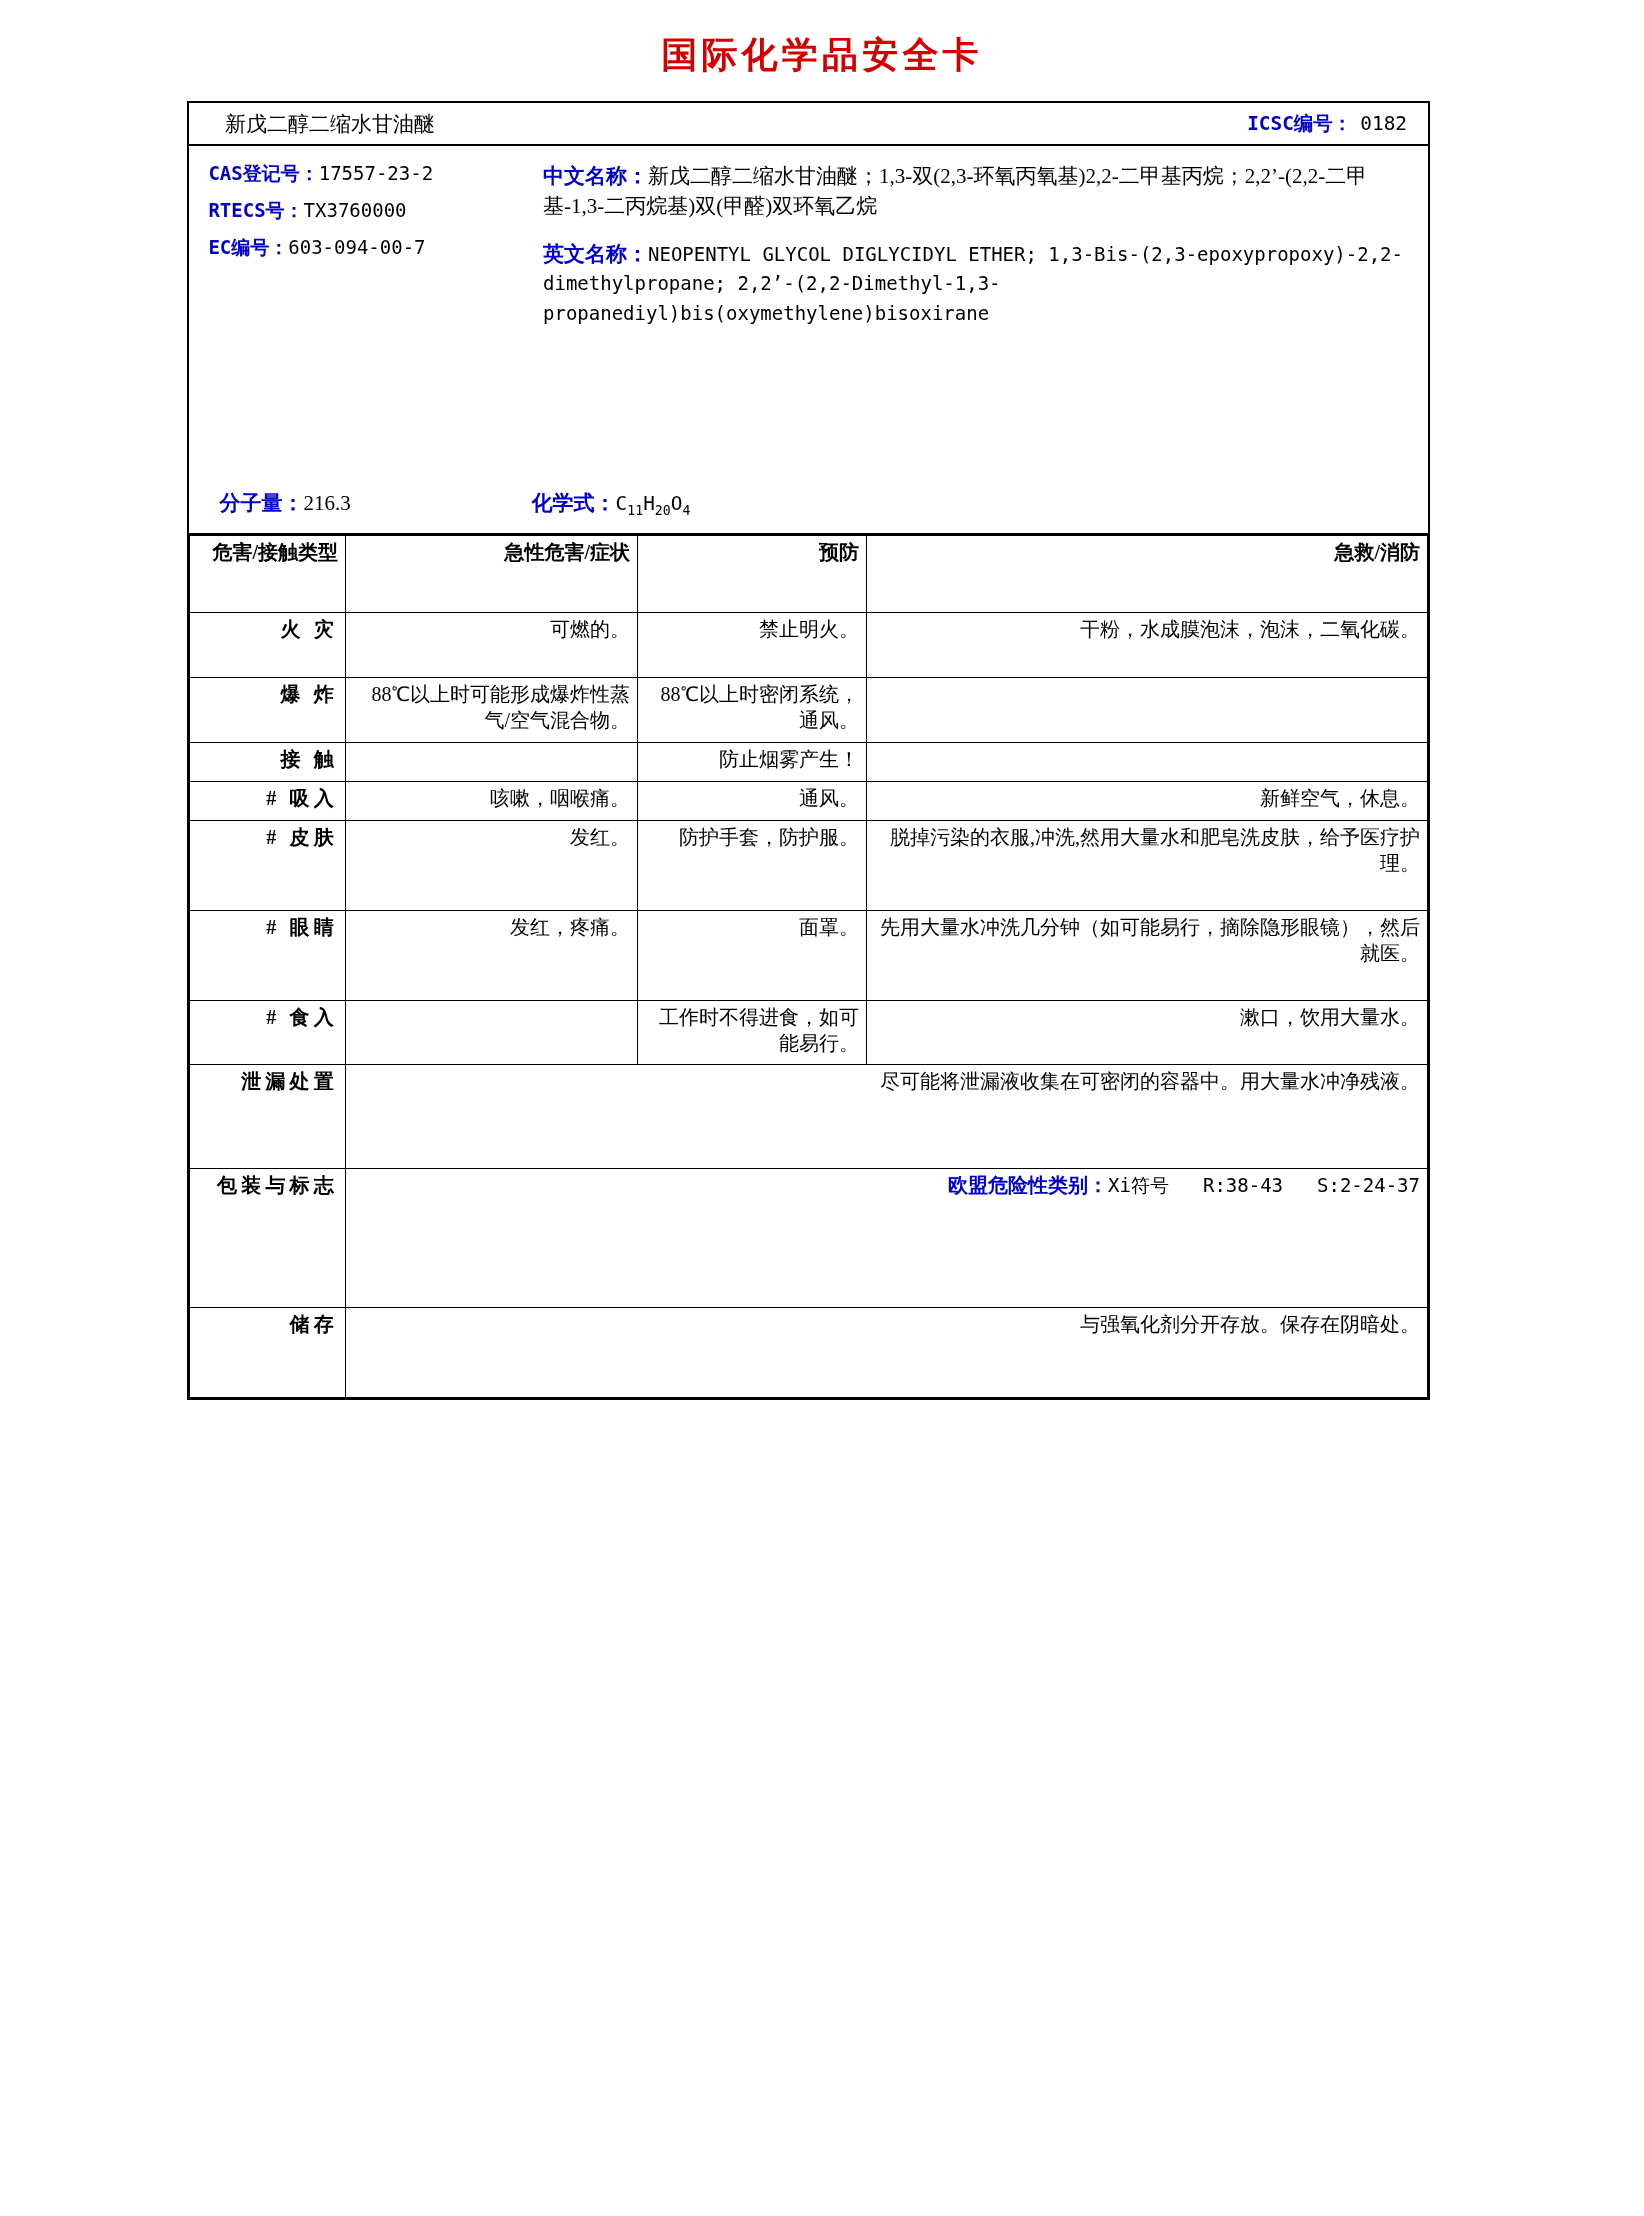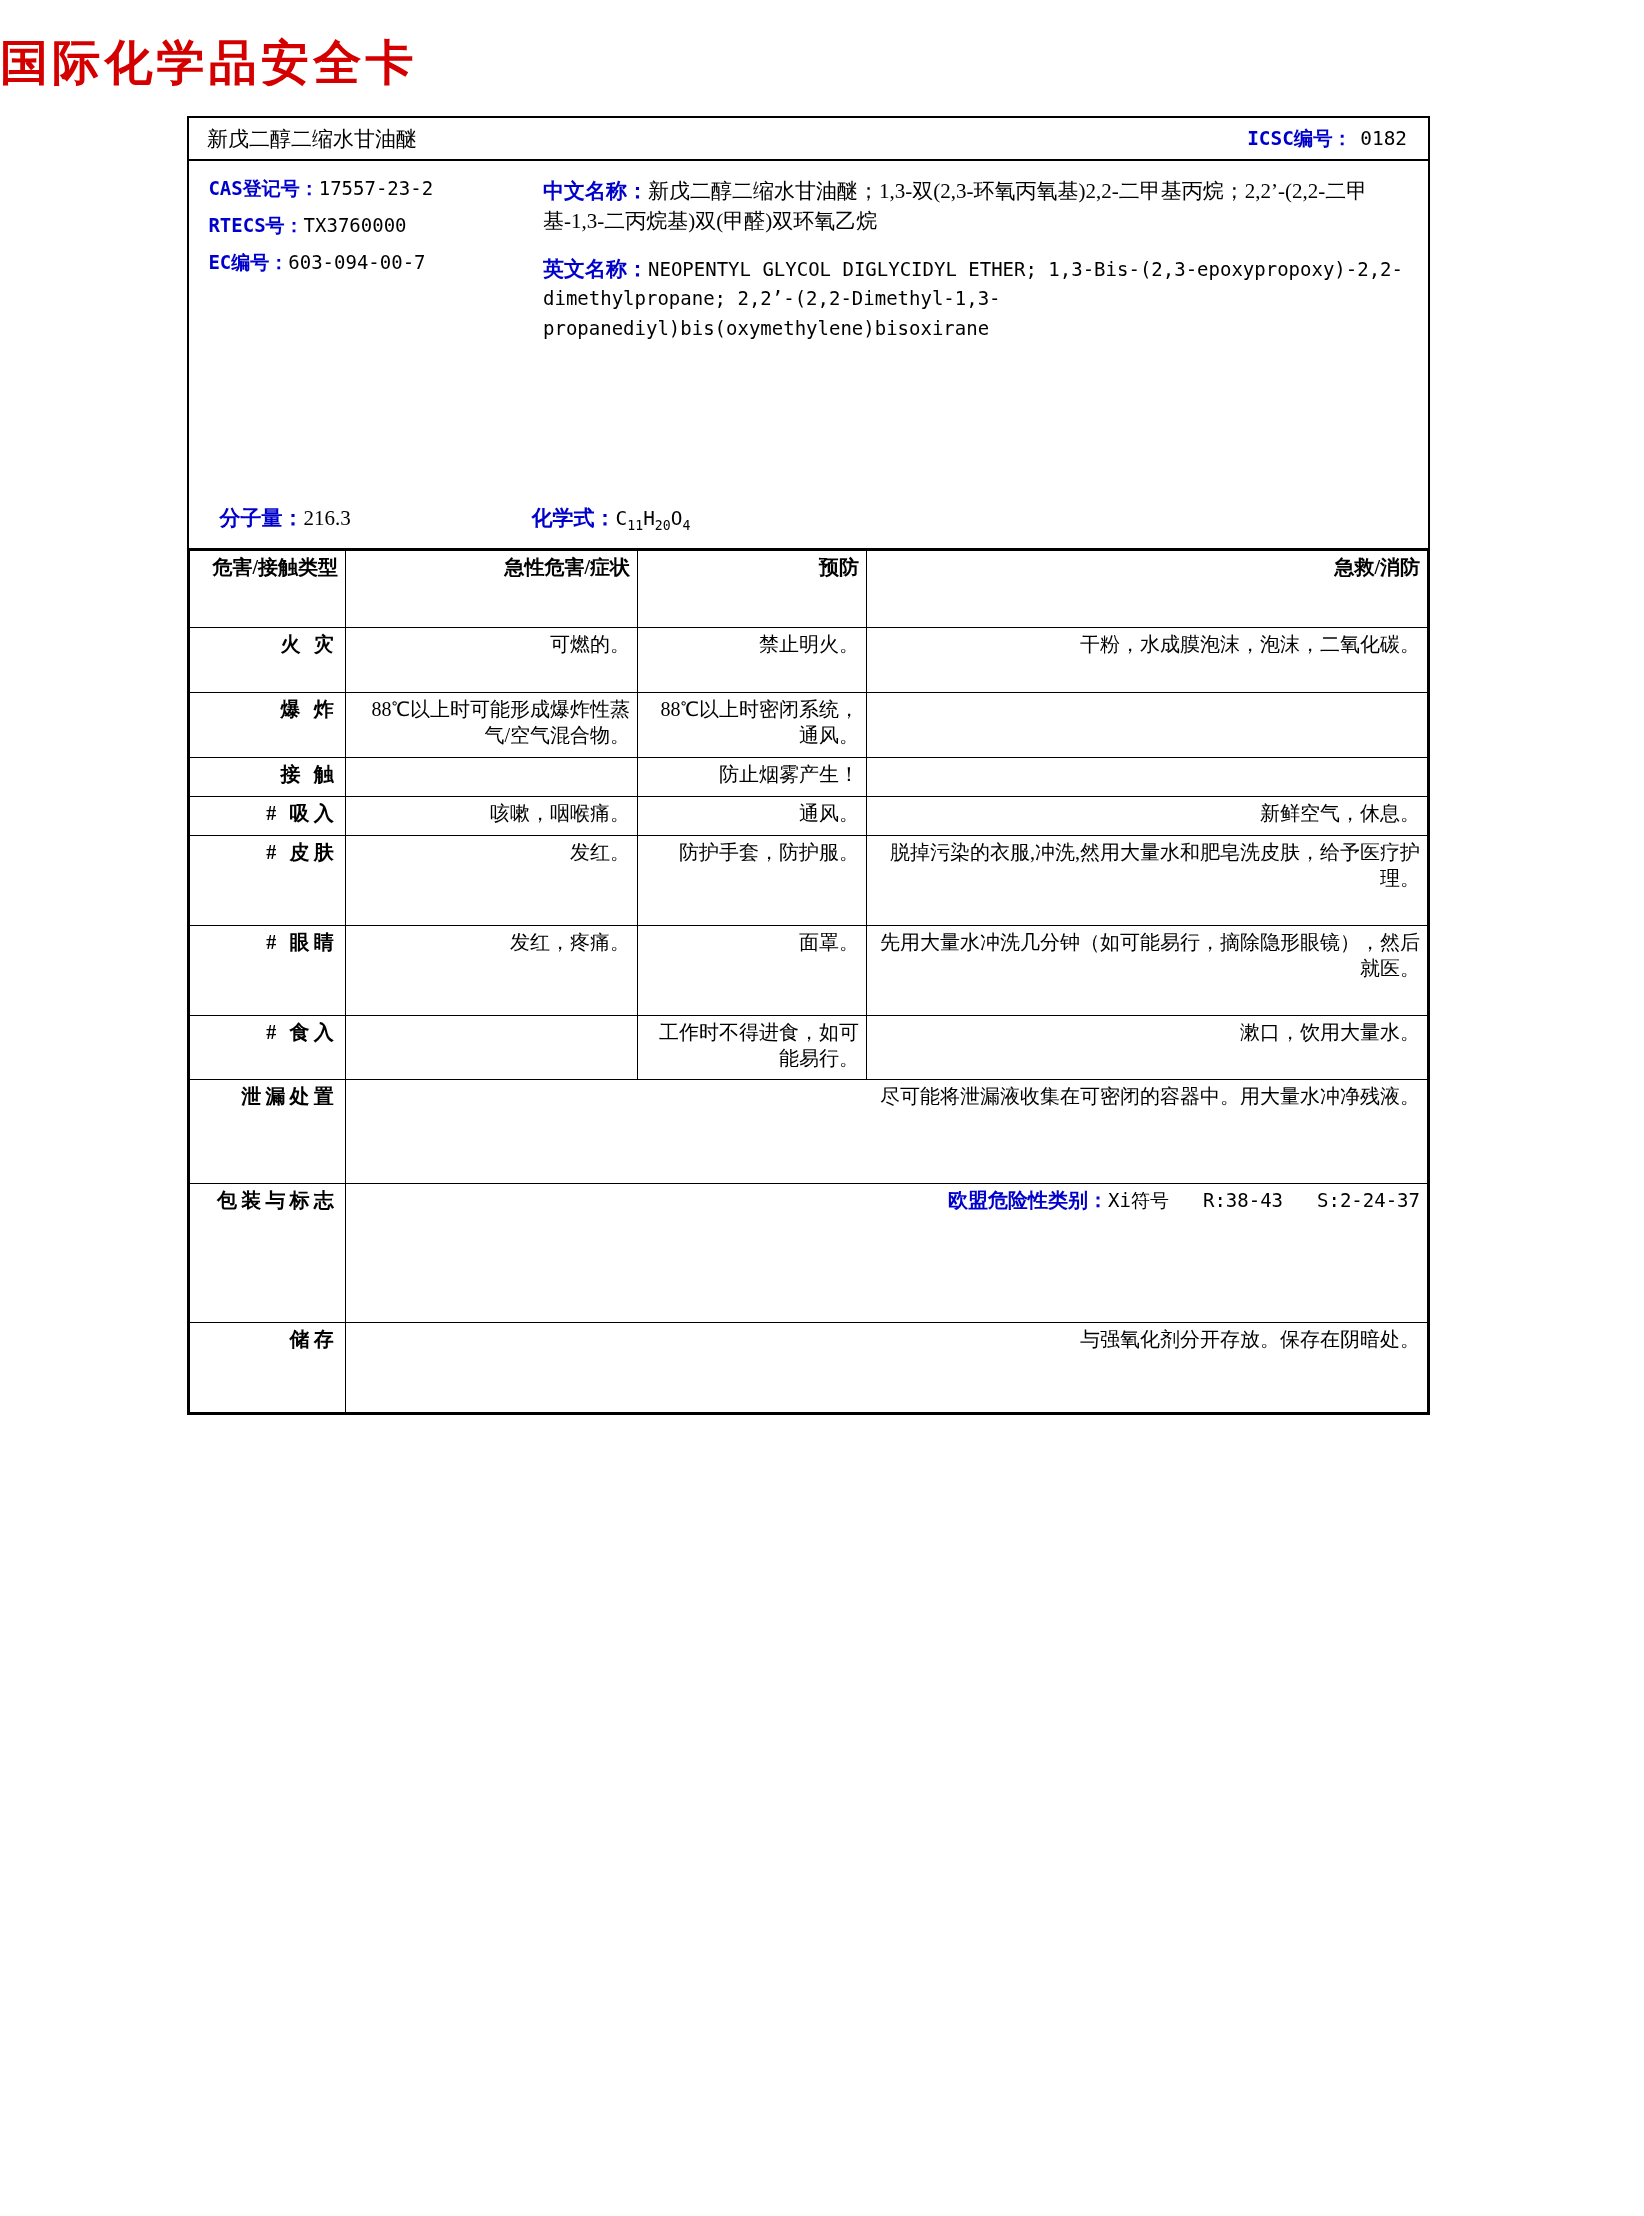--- a/index.html
+++ b/index.html
@@ -10,24 +10,25 @@
   body {
     width: 1644px;
     font-family: "Liberation Serif", serif;
   }
   .page {
     width: 1644px;
     box-sizing: border-box;
     padding: 0;
   }
   .doc-title {
+    text-align: center;
     color: #d40000;
     font-family: "Liberation Serif", serif;
     font-weight: bold;
-    font-size: 48px;
+    font-size: 36px;
     letter-spacing: 4.2px;
     padding-top: 31px;
     padding-bottom: 21px;
     border-radius: 9px;
   }
   .card {
     width: 1243px;
     margin: 0 auto 0 187px;
     border: 2.1px solid #000;
     box-sizing: border-box;
@@ -36,21 +37,21 @@
   .hdr {
     display: flex;
     align-items: center;
     border-bottom: 2.1px solid #000;
     height: 43px;
     box-sizing: border-box;
   }
   .hdr-name {
     font-size: 21px;
     color: #000;
-    padding-left: 18px;
+    padding-left: 36px;
     flex: 1;
   }
   .hdr-icsc {
     font-family: "DejaVu Sans Mono", monospace;
     font-size: 19.4px;
     font-weight: bold;
     color: #0000cc;
     padding-right: 8.3px;
   }
   .hdr-icsc-num {

